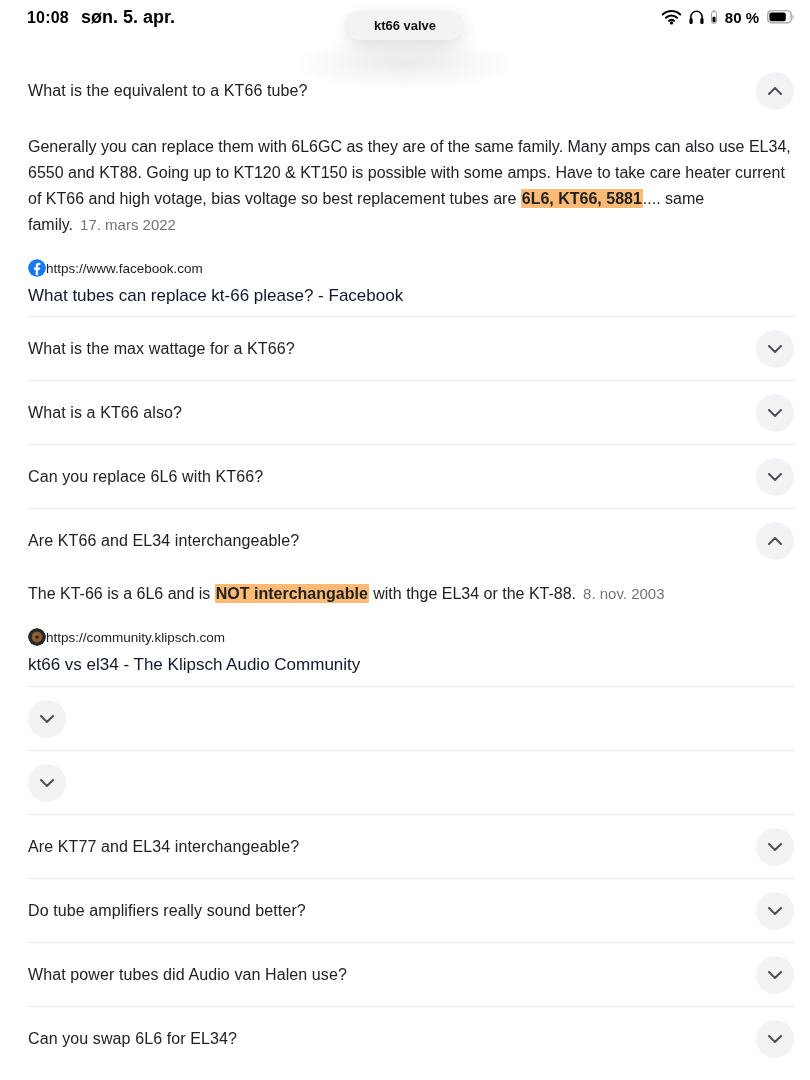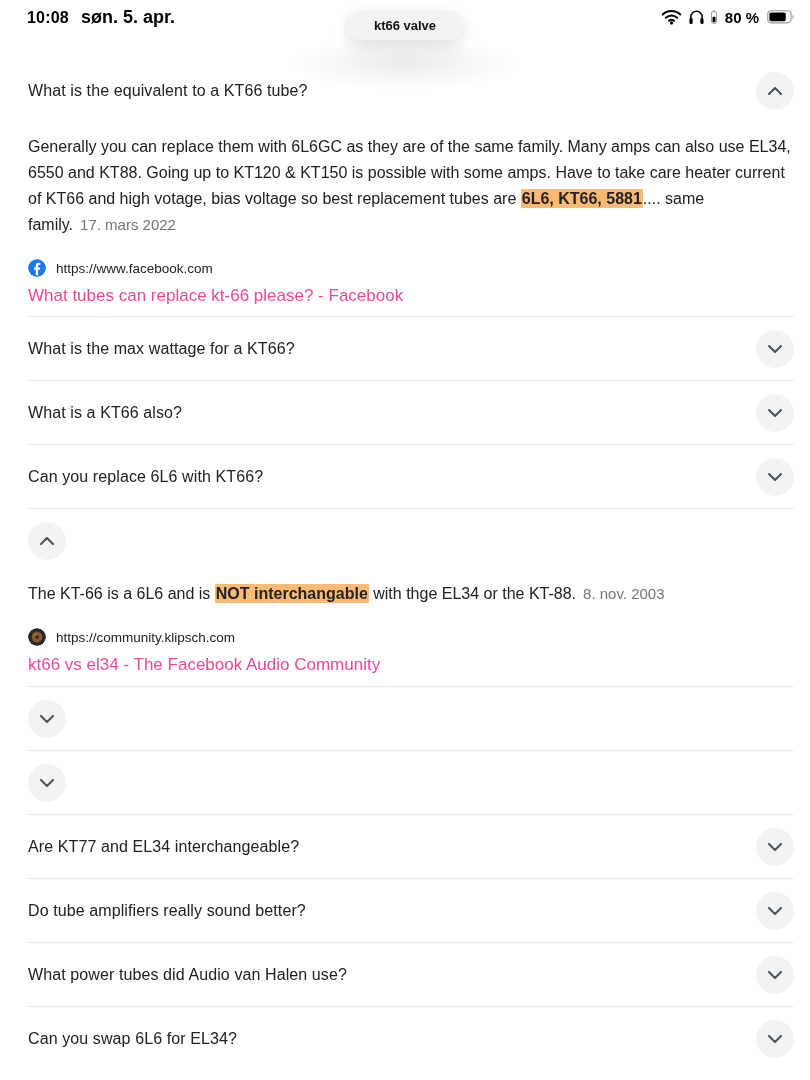--- a/index.html
+++ b/index.html
@@ -33,24 +33,24 @@
   .chev-btn { width:38px; height:38px; border-radius:50%; background:#f1f3f4; border:none;
               display:flex; align-items:center; justify-content:center; flex:0 0 38px; cursor:pointer; }
   .chev-btn svg { display:block; }
   .divider { height:1px; background:#e8eaed; }
 
   .answer { font-size:16px; line-height:26px; color:#202124; margin-top:12px; }
   .answer.single { margin-top:9px; }
   .hl { background:#fdba74; font-weight:700; border-radius:1px; padding:1px 1px; }
   .ans-date { color:#70757a; font-size:15px; margin-left:7px; white-space:nowrap; }
 
-  .source { display:flex; align-items:center; gap:10px; margin-top:21px; height:18px; }
+  .source { display:flex; align-items:center; margin-top:21px; height:18px; }
   .favicon { width:18px; height:18px; border-radius:50%; flex:0 0 18px; }
   .src-url { font-size:13.5px; color:#202124; }
-  .result-link { display:block; font-size:17px; color:#ec4899; text-decoration:none;
+  .result-link { display:block; font-size:17px; color:#0f172a; text-decoration:none;
                  margin-top:9px; margin-bottom:10px; cursor:pointer; }
   .sec-x5 .result-link { margin-bottom:11px; }
 </style>
 </head>
 <body>
 
 <div class="page">
 
   <header class="status-bar">
     <div class="sb-left">
@@ -154,37 +154,38 @@
             <path d="M1 1 L7 7 L13 1" stroke="#4d5156" stroke-width="2" fill="none" stroke-linecap="round" stroke-linejoin="round"></path>
           </svg>
         </button>
       </div>
     </section>
 
     <div class="divider"></div>
 
     <section class="sec-x5">
       <div class="q-row">
+        <span class="q-text">Are KT66 and EL34 interchangeable?</span>
         <button class="chev-btn">
           <svg width="14" height="8" viewBox="0 0 14 8">
             <path d="M1 7 L7 1 L13 7" stroke="#4d5156" stroke-width="2" fill="none" stroke-linecap="round" stroke-linejoin="round"></path>
           </svg>
         </button>
       </div>
       <p class="answer single"><span><span>The KT-66 is a 6L6 and is </span><span class="hl">NOT interchangable</span><span> with thge EL34 or the KT-88.</span></span><span class="ans-date">8. nov. 2003</span></p>
       <div class="source">
         <svg class="favicon" viewBox="0 0 24 24">
           <circle cx="12" cy="12" r="12" fill="#26262e"></circle>
           <circle cx="12" cy="12" r="7.2" fill="#8a5a2b"></circle>
           <circle cx="10" cy="9.5" r="2.2" fill="#a87a45" opacity="0.7"></circle>
           <circle cx="12" cy="12" r="2.4" fill="#3a2413"></circle>
         </svg>
         <span class="src-url">https://community.klipsch.com</span>
       </div>
-      <a class="result-link">kt66 vs el34 - The Facebook Audio Community</a>
+      <a class="result-link">kt66 vs el34 - The Klipsch Audio Community</a>
     </section>
 
     <div class="divider"></div>
 
     <section>
       <div class="q-row">
         <button class="chev-btn">
           <svg width="14" height="8" viewBox="0 0 14 8">
             <path d="M1 1 L7 7 L13 1" stroke="#4d5156" stroke-width="2" fill="none" stroke-linecap="round" stroke-linejoin="round"></path>
           </svg>

